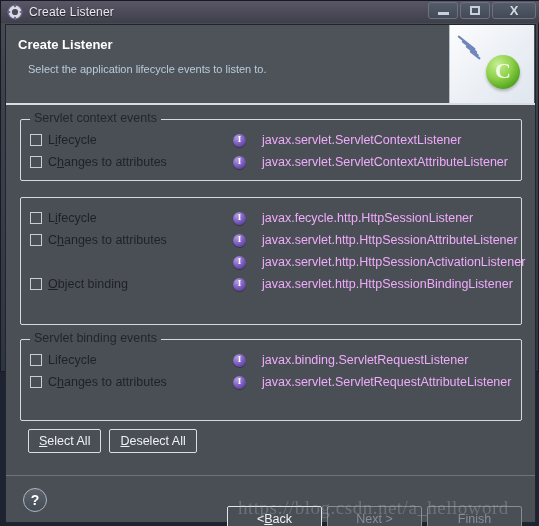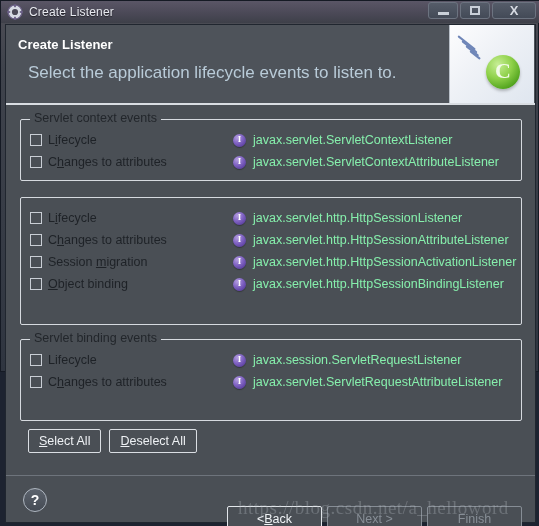--- a/index.html
+++ b/index.html
@@ -115,21 +115,21 @@
     left: 12px;
     top: 12px;
     font-size: 13px;
     font-weight: bold;
     color: #ffffff;
   }
   #header-subtitle {
     position: absolute;
     left: 22px;
     top: 38px;
-    font-size: 17px;
+    font-size: 11px;
     color: #b9cbd8;
   }
   #header-banner {
     position: absolute;
     right: 1px;
     top: 0px;
     width: 84px;
     height: 78px;
     background: linear-gradient(135deg, #fdfdfe 0%, #eef1f6 45%, #dfe6ef 100%);
     border-left: 1px solid #b9c0c9;
@@ -256,22 +256,23 @@
   }
   .iface-icon b {
     font-family: "Liberation Serif", serif;
     color: #ffffff;
     font-size: 9px;
     line-height: 1;
     margin-top: -1px;
   }
   .iface-name {
     font-size: 12.5px;
-    color: #86efac;
+    color: #f0abfc;
     white-space: nowrap;
+    margin-left: 9px;
   }
 
   
   #select-row {
     position: absolute;
     left: 22px;
     top: 322px;
     display: flex;
     gap: 8px;
   }
@@ -451,40 +452,36 @@
           <div class="rows">
             <div class="row">
               <label class="cb-wrap">
                 <span class="checkbox"></span>
                 <span class="cb-label">L<u>i</u>fecycle</span>
               </label>
               <div class="iface">
                 <span class="iface-icon">
                   <b>I</b>
                 </span>
-                <span class="iface-name">javax.servlet.http.HttpSessionListener</span>
+                <span class="iface-name">javax.fecycle.http.HttpSessionListener</span>
               </div>
             </div>
             <div class="row">
               <label class="cb-wrap">
                 <span class="checkbox"></span>
                 <span class="cb-label">C<u>h</u>anges to attributes</span>
               </label>
               <div class="iface">
                 <span class="iface-icon">
                   <b>I</b>
                 </span>
                 <span class="iface-name">javax.servlet.http.HttpSessionAttributeListener</span>
               </div>
             </div>
             <div class="row">
-              <label class="cb-wrap">
-                <span class="checkbox"></span>
-                <span class="cb-label">Session <u>m</u>igration</span>
-              </label>
               <div class="iface">
                 <span class="iface-icon">
                   <b>I</b>
                 </span>
                 <span class="iface-name">javax.servlet.http.HttpSessionActivationListener</span>
               </div>
             </div>
             <div class="row">
               <label class="cb-wrap">
                 <span class="checkbox"></span>
@@ -504,21 +501,21 @@
           <div class="rows">
             <div class="row">
               <label class="cb-wrap">
                 <span class="checkbox"></span>
                 <span class="cb-label">Lifecycle</span>
               </label>
               <div class="iface">
                 <span class="iface-icon">
                   <b>I</b>
                 </span>
-                <span class="iface-name">javax.session.ServletRequestListener</span>
+                <span class="iface-name">javax.binding.ServletRequestListener</span>
               </div>
             </div>
             <div class="row">
               <label class="cb-wrap">
                 <span class="checkbox"></span>
                 <span class="cb-label">C<u>h</u>anges to attributes</span>
               </label>
               <div class="iface">
                 <span class="iface-icon">
                   <b>I</b>

